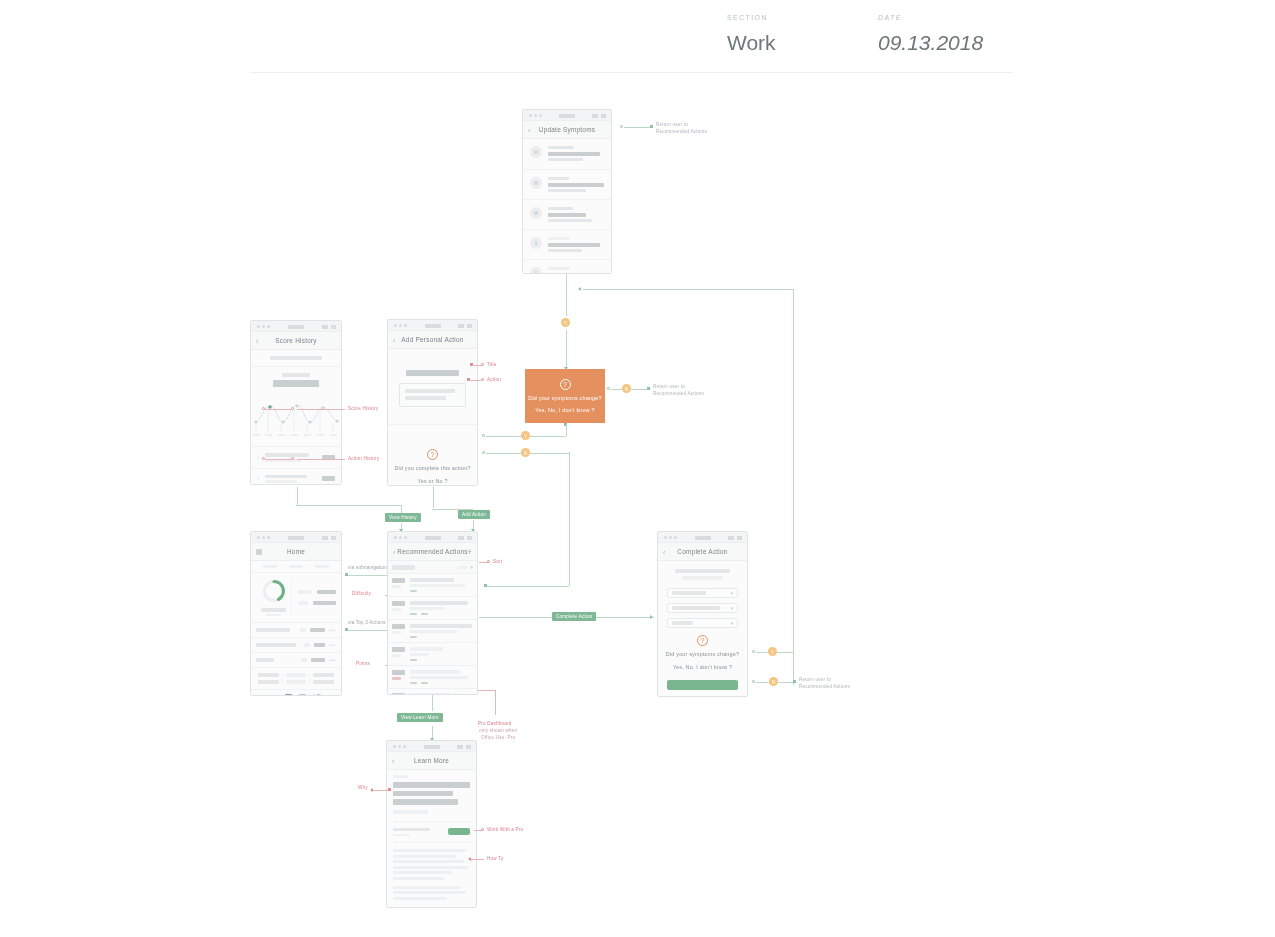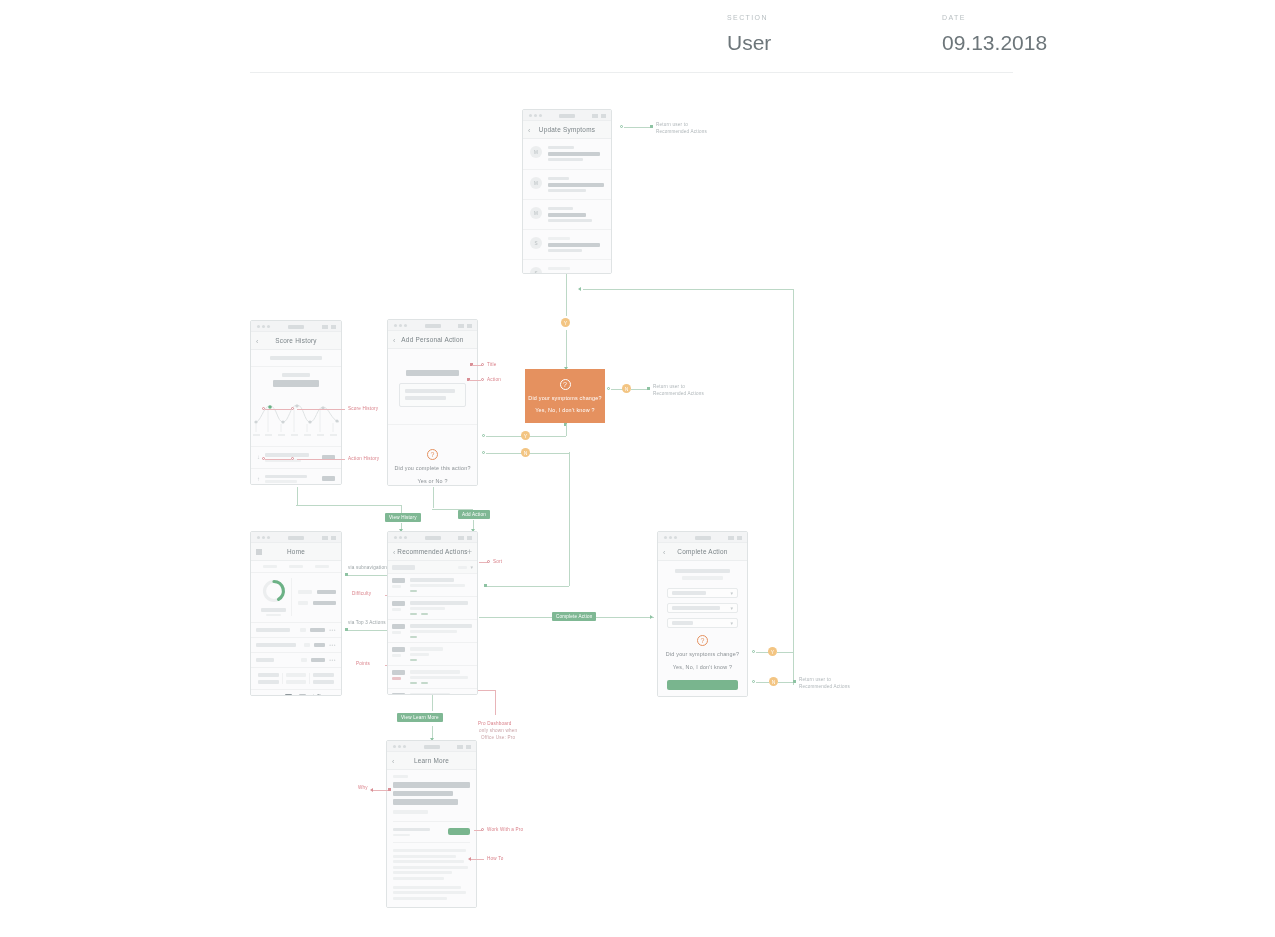--- a/index.html
+++ b/index.html
@@ -15,21 +15,21 @@
   
   #header{ position:absolute; left:250px; top:14px; width:763px; height:56px; }
   .hdr-col{ position:absolute; top:0; }
   .hdr-label{
     font-size:7px; letter-spacing:1.4px; color:#b8bfc2;
     text-transform:uppercase; font-weight:400;
   }
   .hdr-value{ font-size:21px; color:#6d767a; font-weight:400; margin-top:10px; white-space:nowrap; }
   #hdr-project{ left:0; }
   #hdr-section{ left:477px; }
-  #hdr-date{ left:692px; }
+  #hdr-date{ left:628px;font-style:italic; }
   #header-rule{ position:absolute; left:250px; top:72px; width:763px; height:1px; background:#eceeef; }
 
   
   #canvas{ position:absolute; left:0; top:0; width:1275px; height:937px; }
 
   
   .phone{
     position:absolute;
     background:#ffffff;
     border:1px solid #dfe3e4;
@@ -137,21 +137,21 @@
   .green-btn{ background:#79b58e; border-radius:2px; }
   .social{ display:flex; gap:7px; align-items:center; justify-content:center; }
   .soc-i{ width:7px;height:7px; color:#9aa2a5; font-size:6px; line-height:7px; text-align:center; }
 </style>
 </head>
 <body>
 
 <div id="header">
   <div class="hdr-col" id="hdr-section">
     <div class="hdr-label">SECTION</div>
-    <div class="hdr-value">User</div>
+    <div class="hdr-value">Work</div>
   </div>
   <div class="hdr-col" id="hdr-date">
     <div class="hdr-label">DATE</div>
     <div class="hdr-value">09.13.2018</div>
   </div>
 </div>
 <div id="header-rule"></div>
 
 <div id="canvas">
 

